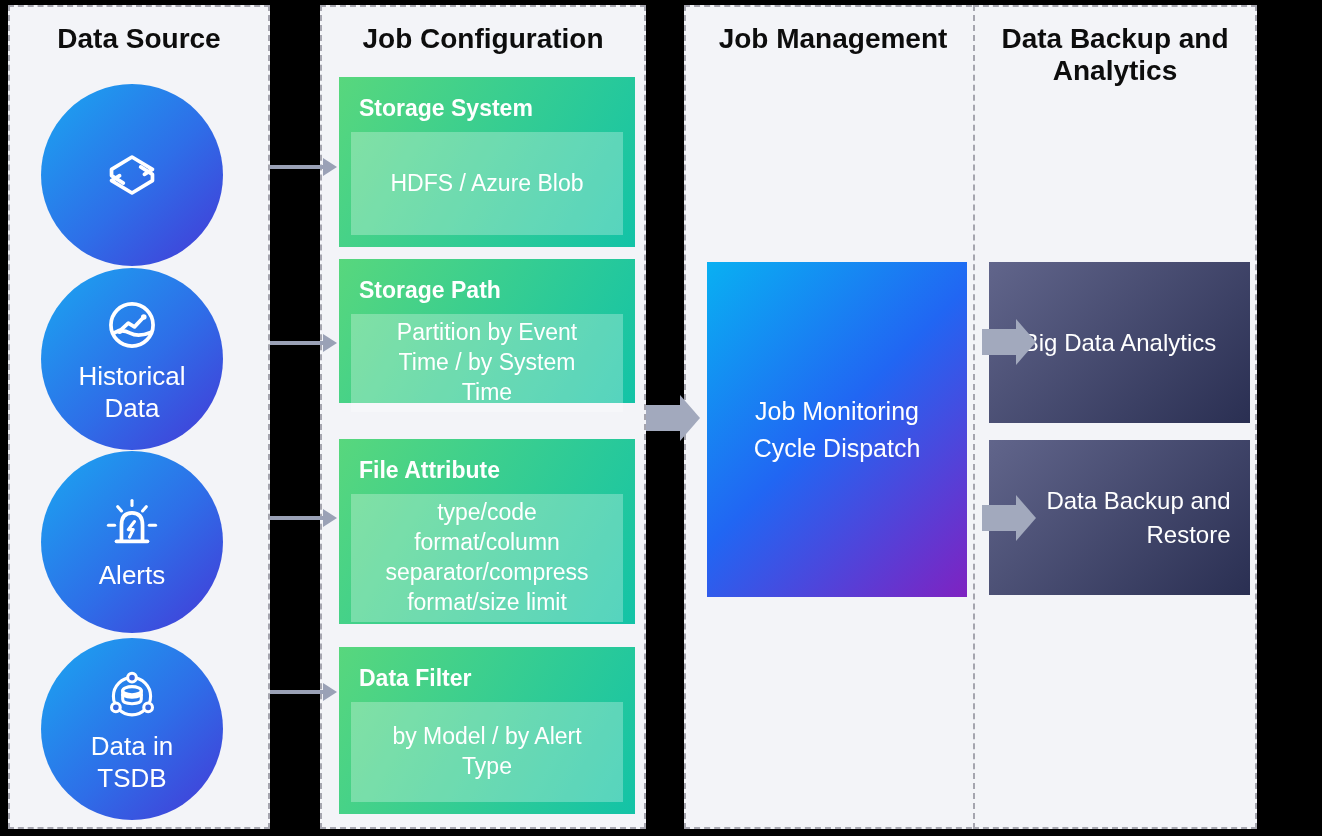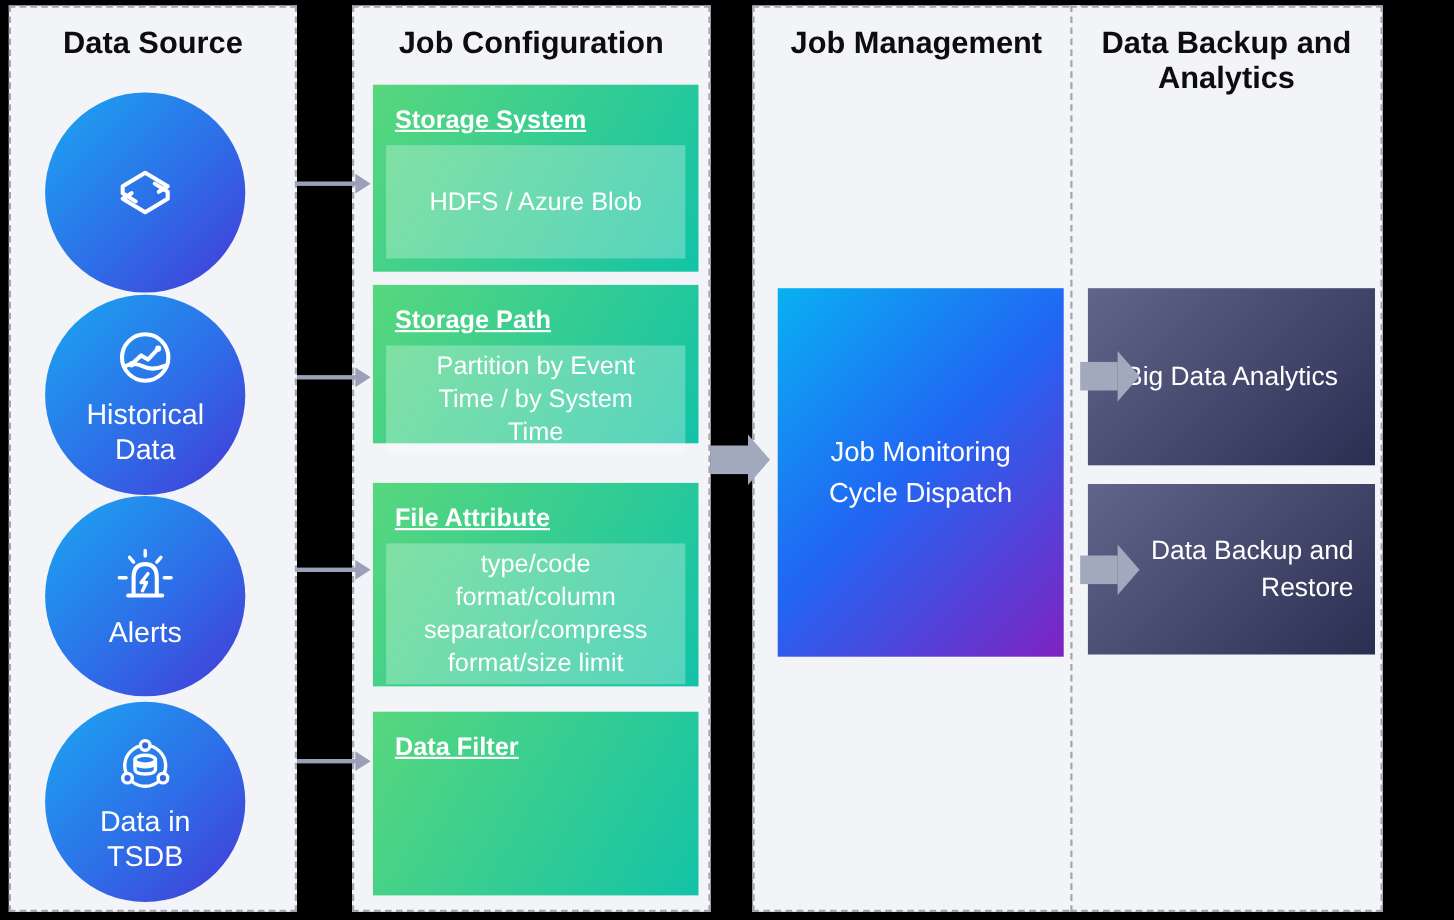--- a/index.html
+++ b/index.html
@@ -29,21 +29,21 @@
   .circle svg{width:62px;height:62px;flex:none;}
   .circle-label{
     color:#fff;font-size:26px;line-height:1.2;text-align:center;max-width:132px;
   }
   
   .gbox{
     position:absolute;left:17px;width:296px;box-sizing:border-box;
     background:linear-gradient(120deg,#58d77d 0%,#13c3a7 100%);
     color:#fff;padding:12px;display:flex;flex-direction:column;
   }
-  .gbox-title{font-weight:bold;font-size:23px;margin:6px 0 10px 8px;flex:none;text-decoration:underline;}
+  .gbox-title{font-weight:bold;font-size:23px;margin:6px 0 10px 8px;flex:none;}
   .gbox-inner{
     flex:1;background:rgba(255,255,255,0.28);display:flex;align-items:center;
     justify-content:center;text-align:center;font-size:23px;line-height:1.3;
     padding:4px 24px;
   }
   .gbox-inner span{max-width:250px;}
   
   .bluebox{
     position:absolute;left:21px;top:255px;width:260px;height:335px;
     background:linear-gradient(135deg,#09b0f2 0%,#2166f3 48%,#7f22c1 100%);
@@ -153,20 +153,23 @@
 
     <div class="gbox" style="top:432px;height:185px">
       <div class="gbox-title">File Attribute</div>
       <div class="gbox-inner">
         <span>type/code format/column separator/compress format/size limit</span>
       </div>
     </div>
 
     <div class="gbox" style="top:640px;height:167px">
       <div class="gbox-title">Data Filter</div>
+      <div class="gbox-inner">
+        <span>by Model / by Alert Type</span>
+      </div>
     </div>
   </div>
 
   <div class="panel" id="panel-job-mgmt">
     <div class="panel-title">Job Management</div>
     <div class="bluebox">
       <span>Job Monitoring Cycle Dispatch</span>
     </div>
   </div>
 

